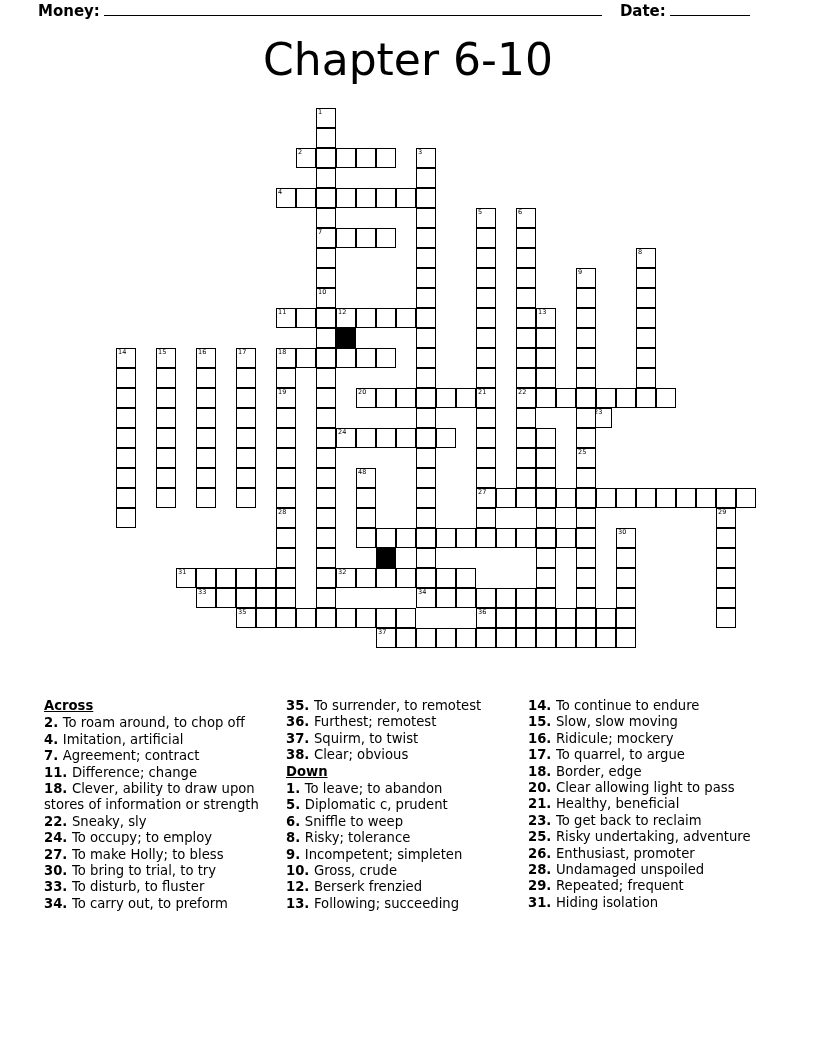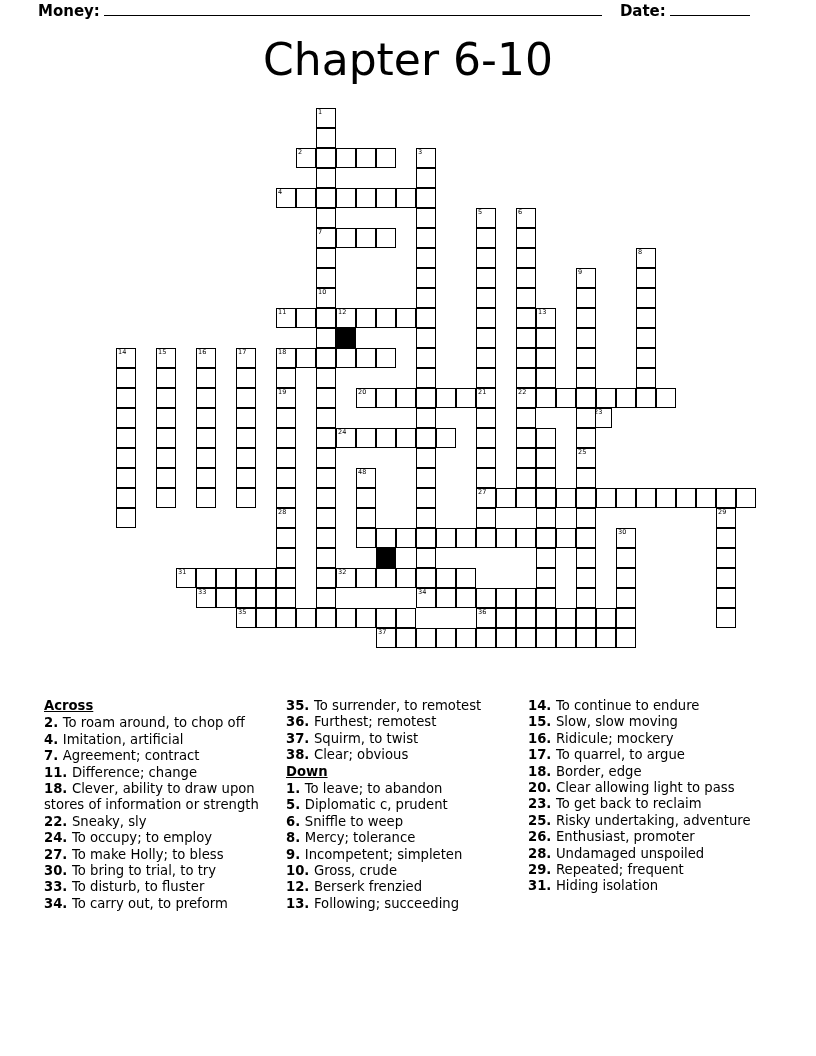--- a/index.html
+++ b/index.html
@@ -506,33 +506,34 @@
       </div>
     <div class="clue-col col2">
         <div class="clue"><b>35. </b><span>To surrender, to remotest</span></div>
         <div class="clue"><b>36. </b><span>Furthest; remotest</span></div>
         <div class="clue"><b>37. </b><span>Squirm, to twist</span></div>
         <div class="clue"><b>38. </b><span>Clear; obvious</span></div>
         <div class="clue-head">Down</div>
         <div class="clue"><b>1. </b><span>To leave; to abandon</span></div>
         <div class="clue"><b>5. </b><span>Diplomatic c, prudent</span></div>
         <div class="clue"><b>6. </b><span>Sniffle to weep</span></div>
-        <div class="clue"><b>8. </b><span>Mercy; tolerance</span></div>
+        <div class="clue"><b>8. </b><span>Risky; tolerance</span></div>
         <div class="clue"><b>9. </b><span>Incompetent; simpleten</span></div>
         <div class="clue"><b>10. </b><span>Gross, crude</span></div>
         <div class="clue"><b>12. </b><span>Berserk frenzied</span></div>
         <div class="clue"><b>13. </b><span>Following; succeeding</span></div>
       </div>
     <div class="clue-col col3">
         <div class="clue"><b>14. </b><span>To continue to endure</span></div>
         <div class="clue"><b>15. </b><span>Slow, slow moving</span></div>
         <div class="clue"><b>16. </b><span>Ridicule; mockery</span></div>
         <div class="clue"><b>17. </b><span>To quarrel, to argue</span></div>
         <div class="clue"><b>18. </b><span>Border, edge</span></div>
         <div class="clue"><b>20. </b><span>Clear allowing light to pass</span></div>
+        <div class="clue"><b>21. </b><span>Healthy, beneficial</span></div>
         <div class="clue"><b>23. </b><span>To get back to reclaim</span></div>
         <div class="clue"><b>25. </b><span>Risky undertaking, adventure</span></div>
         <div class="clue"><b>26. </b><span>Enthusiast, promoter</span></div>
         <div class="clue"><b>28. </b><span>Undamaged unspoiled</span></div>
         <div class="clue"><b>29. </b><span>Repeated; frequent</span></div>
         <div class="clue"><b>31. </b><span>Hiding isolation</span></div>
       </div>
   </div>
 
 </div>

